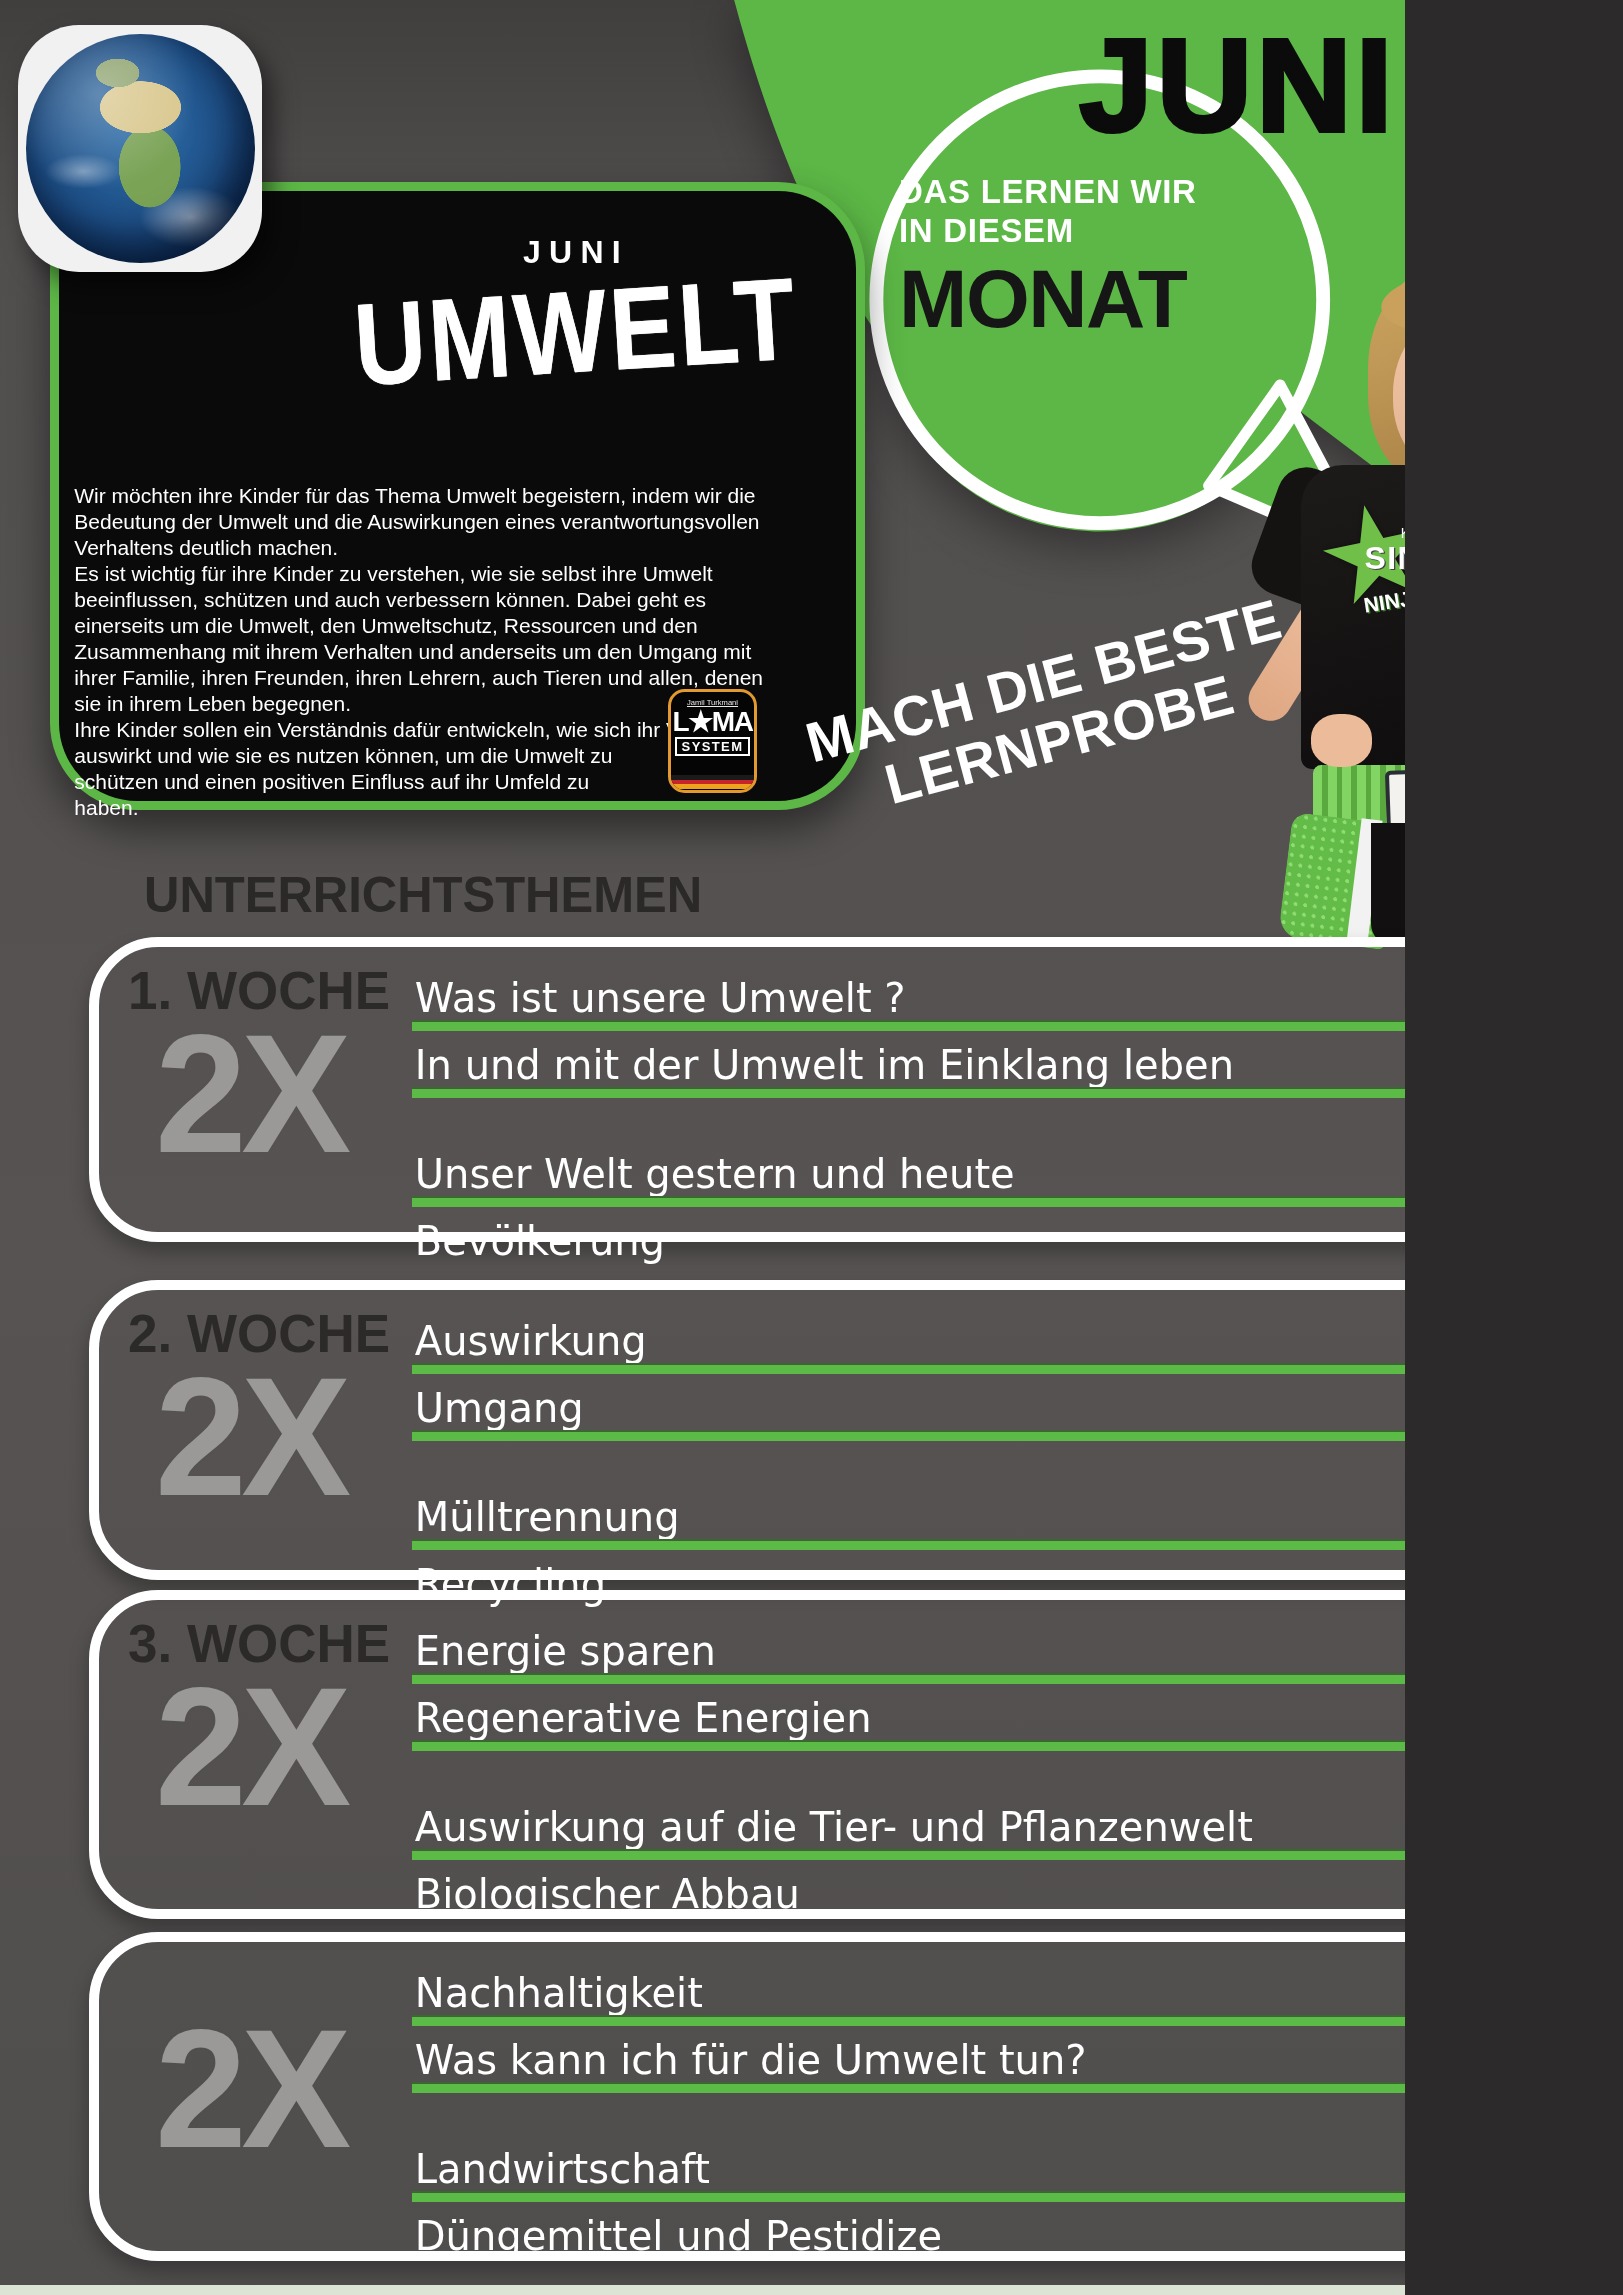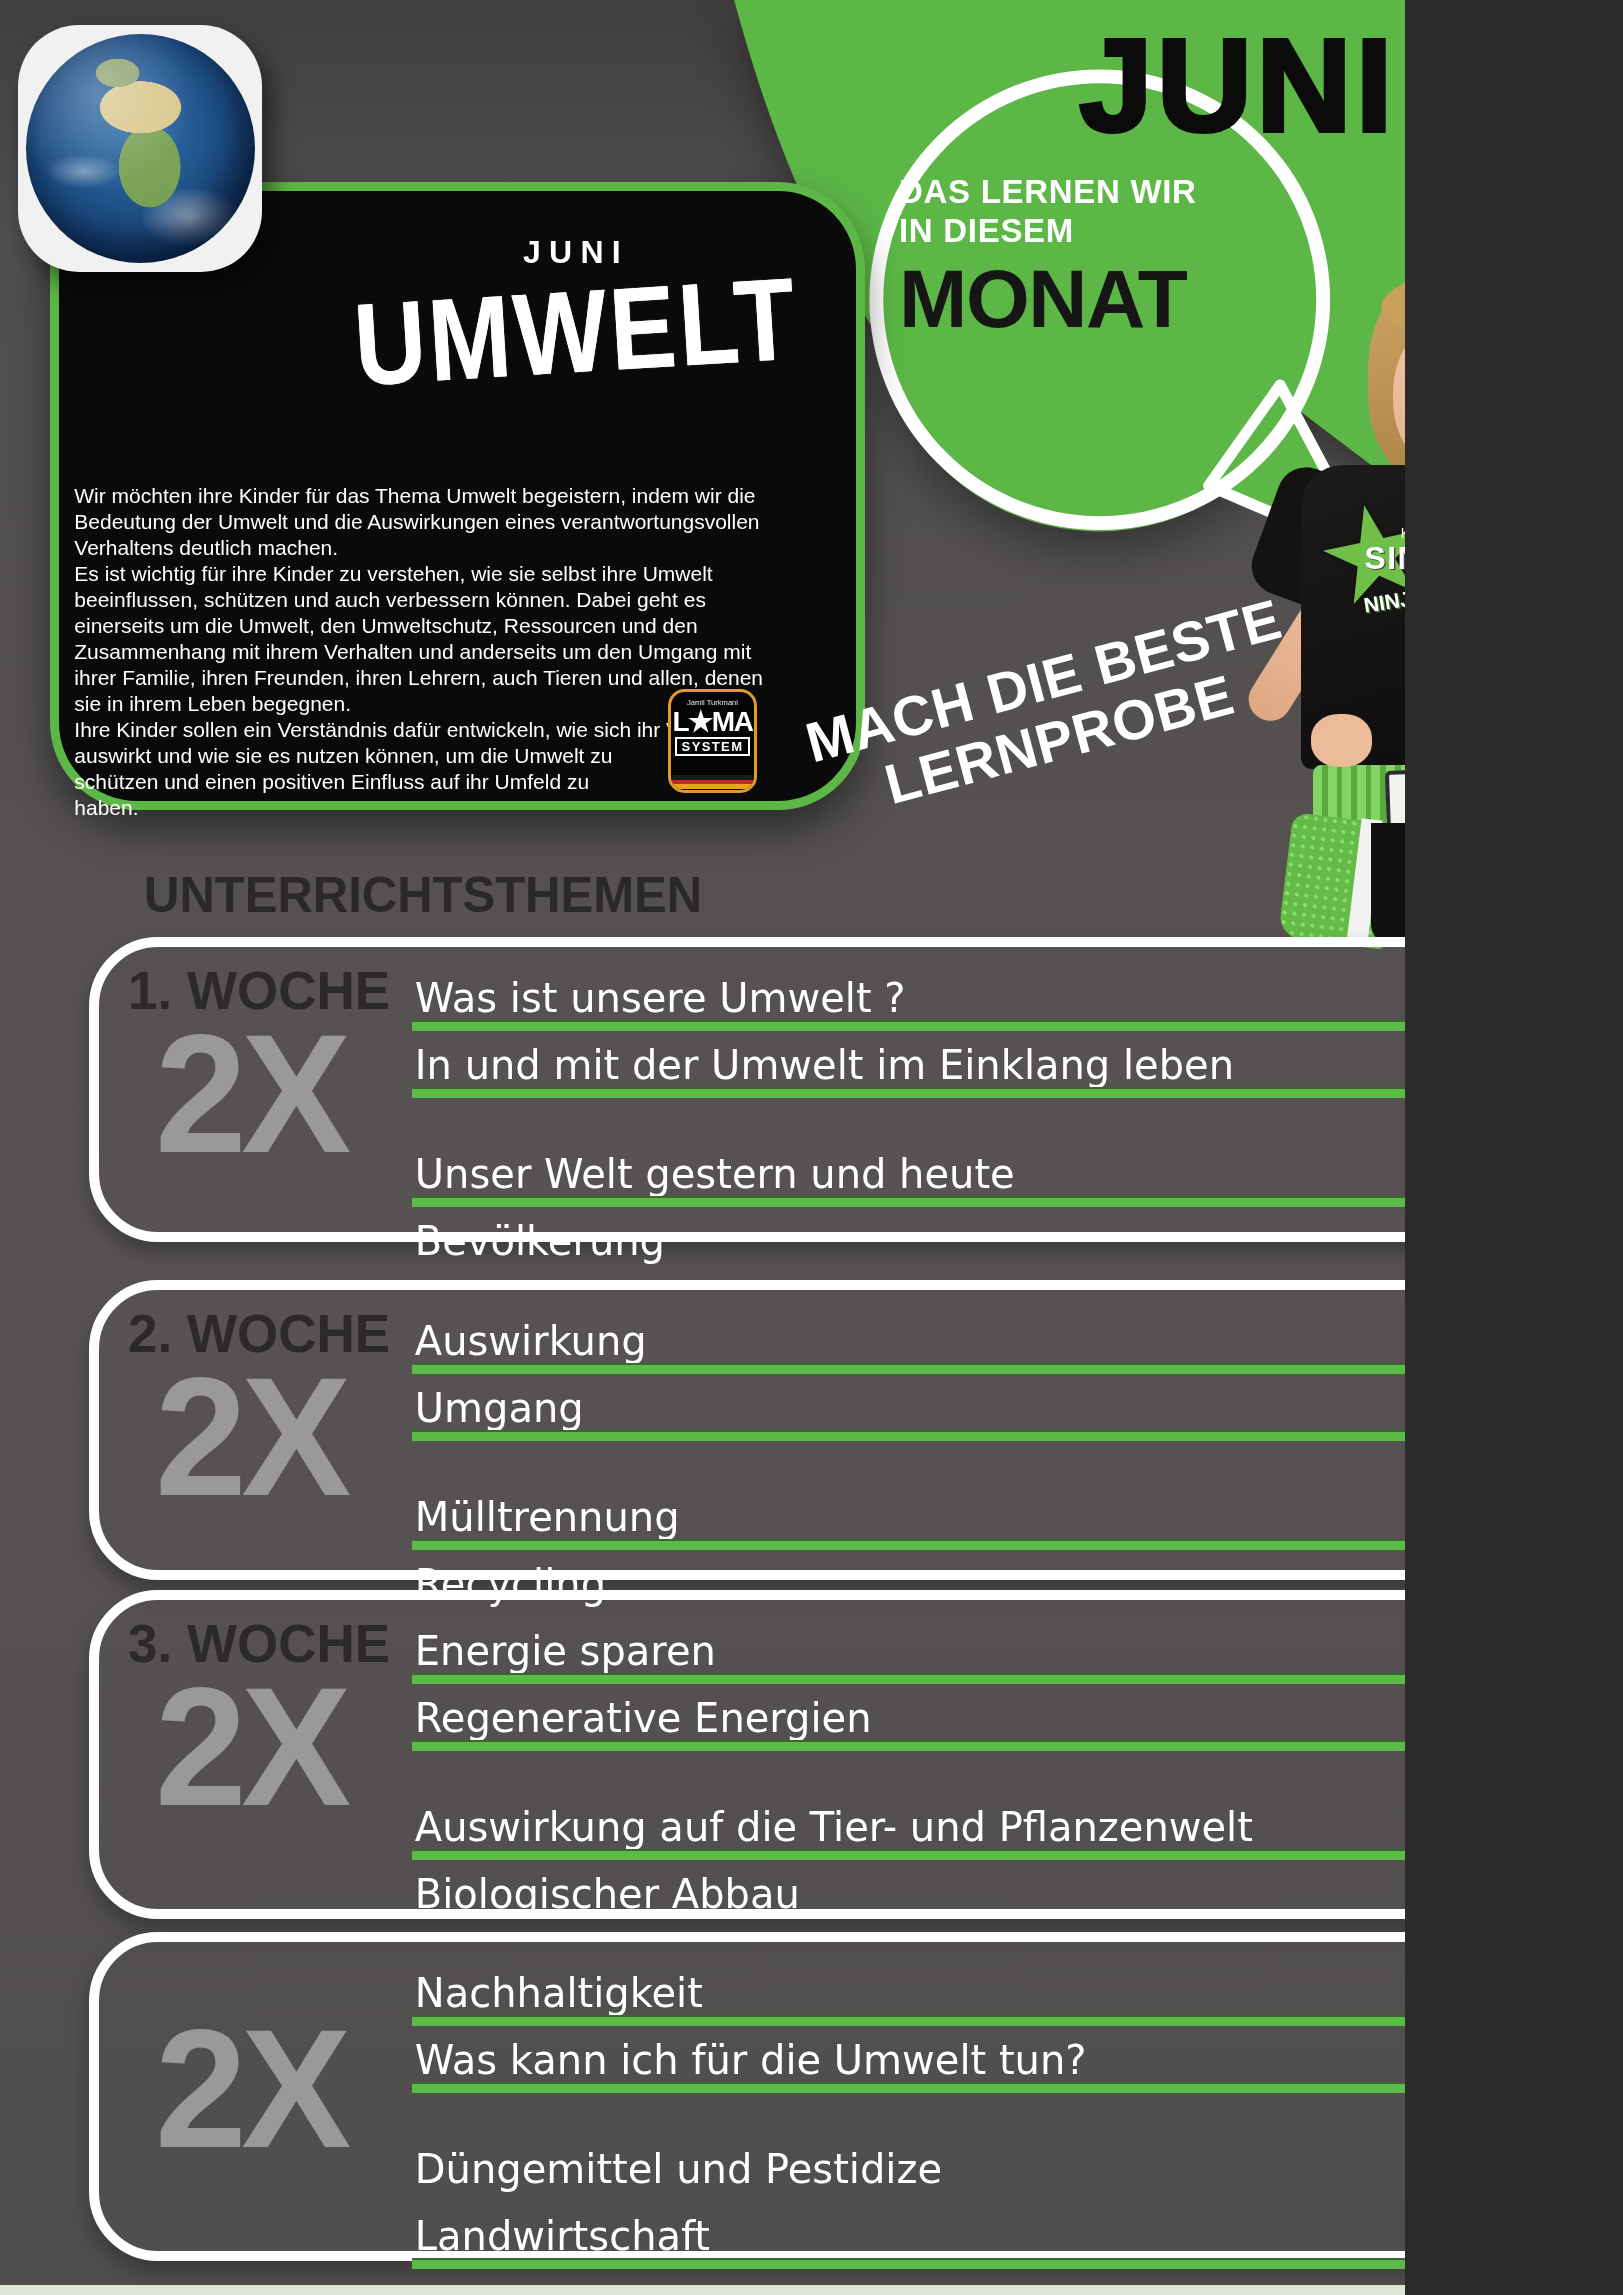--- a/index.html
+++ b/index.html
@@ -32,21 +32,21 @@
   .card-month{font-size:32px; font-weight:bold; letter-spacing:8.3px;}
   .card-theme{margin-top:4.2px; font-size:99px; font-weight:bold; letter-spacing:2.8px;
     transform:rotate(-3.5deg) scaleY(1.18); transform-origin:center;
     text-shadow:0 0 0.7px #fff;}
   .card-text{position:absolute; left:15.3px; top:248px; width:767px; color:#fff;
     font-size:21px; line-height:26px;margin-top:44px;}
   .card-text p{margin:0; white-space:pre-line;}
   .lma-badge{position:absolute; left:609px; top:498px; width:89px; height:104px;
     background:#060505; border:3.5px solid #e2992f; border-radius:16.7px; box-sizing:border-box;
     text-align:center; color:#fff; overflow:hidden;}
-  .lma-name{font-size:7.6px; margin-top:5.6px; color:#e8e8e8;}
+  .lma-name{font-size:7.6px; margin-top:5.6px; color:#e8e8e8;text-decoration:underline;}
   .lma-brand{font-size:28px; font-weight:bold; letter-spacing:-1.4px; line-height:29px;}
   .lma-system{display:inline-block; font-size:13px; font-weight:bold; border:2.1px solid #fff;
     padding:0 4.2px; letter-spacing:1.4px; margin-top:1.4px;}
   .lma-flag{position:absolute; left:0; right:0; bottom:0; height:15.3px;}
   .lma-flag div{height:4.9px;}
   .flag-black{background:#1a1a1a;} .flag-red{background:#c5252b;} .flag-gold{background:#eda41c;}
 
   
   .month-big{position:absolute; right:8.3px; top:9.7px; z-index:3; color:#0b0b0b;
     font-size:132px; font-weight:bold; letter-spacing:4.2px; -webkit-text-stroke:4.2px #0b0b0b;}
@@ -321,24 +321,24 @@
       <div class="trow">
         <div class="ttext">Nachhaltigkeit</div>
         <div class="tline"></div>
       </div>
       <div class="trow">
         <div class="ttext">Was kann ich für die Umwelt tun?</div>
         <div class="tline"></div>
       </div>
       <div class="tgap"></div>
       <div class="trow">
+        <div class="ttext">Landwirtschaft</div>
+        <div class="tline"></div>
+      </div>
+      <div class="trow">
         <div class="ttext">Düngemittel und Pestidize</div>
-      </div>
-      <div class="trow">
-        <div class="ttext">Landwirtschaft</div>
-        <div class="tline"></div>
       </div>
     </div>
   </div>
 
   <div class="bottom-strip"></div>
 </div>
 
 
 </body></html>

